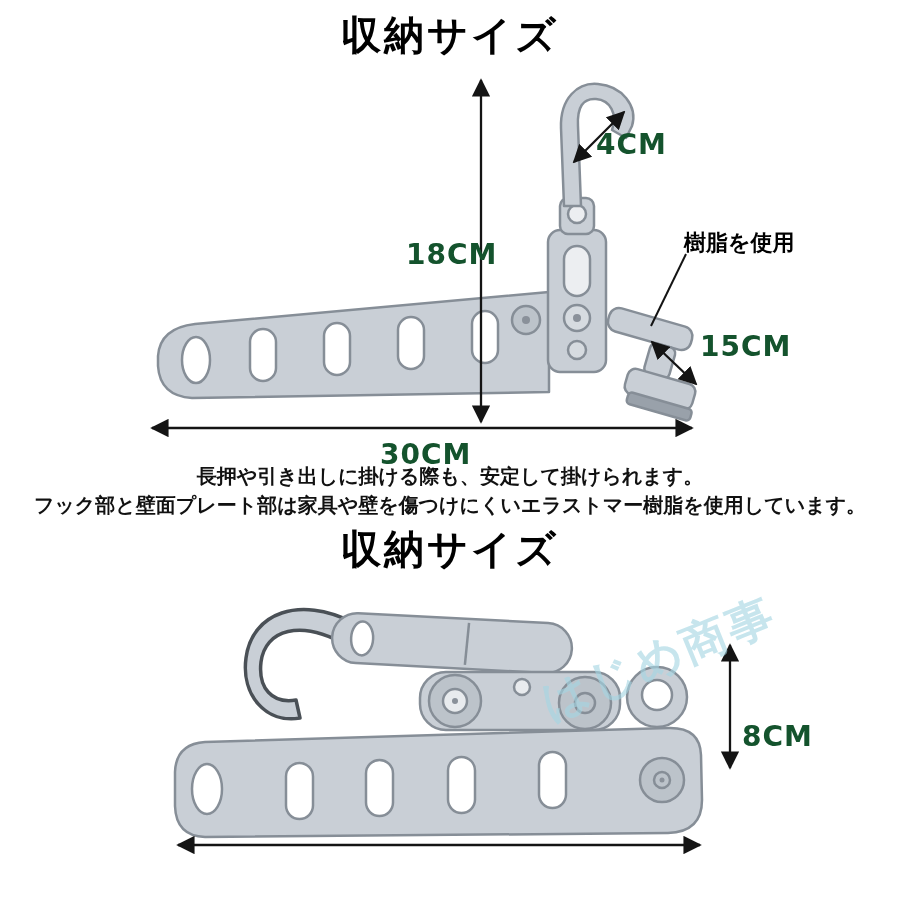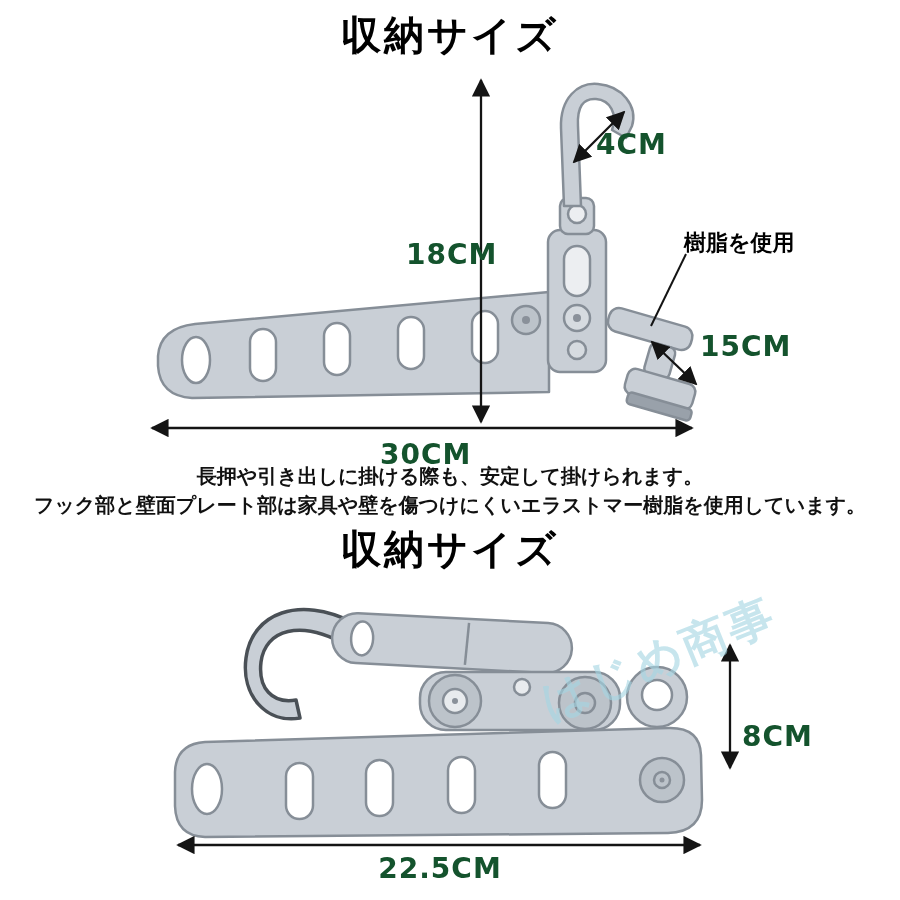--- a/index.html
+++ b/index.html
@@ -131,17 +131,16 @@
   <div class="dim" style="left:380px; top:438px; width:90px; text-align:right;">30CM</div>
 
   <div class="desc">
     <div>長押や引き出しに掛ける際も、安定して掛けられます。</div>
     <div>フック部と壁面プレート部は家具や壁を傷つけにくいエラストマー樹脂を使用しています。</div>
   </div>
 
   <div class="title" id="title-storage">収納サイズ</div>
 
   <div class="dim" style="left:742px; top:720px;">8CM</div>
-  <div class="dim" style="left:370px; top:852px; width:140px; text-align:center;">22.5CM</div>
 
   <div class="watermark">はじめ商事</div>
 
 </div>
 
 </body></html>

